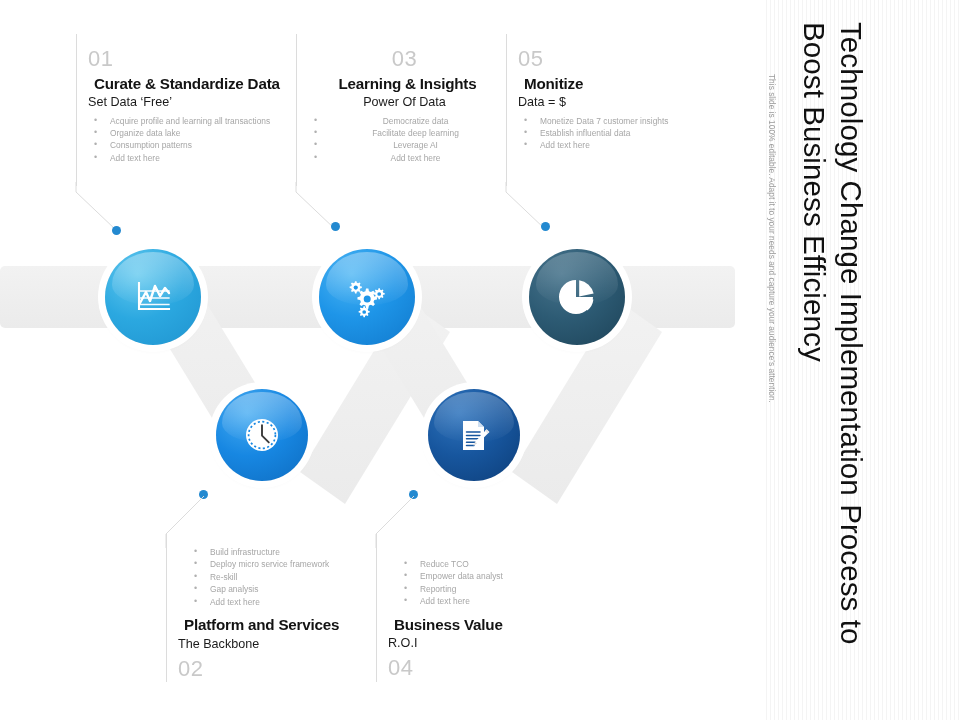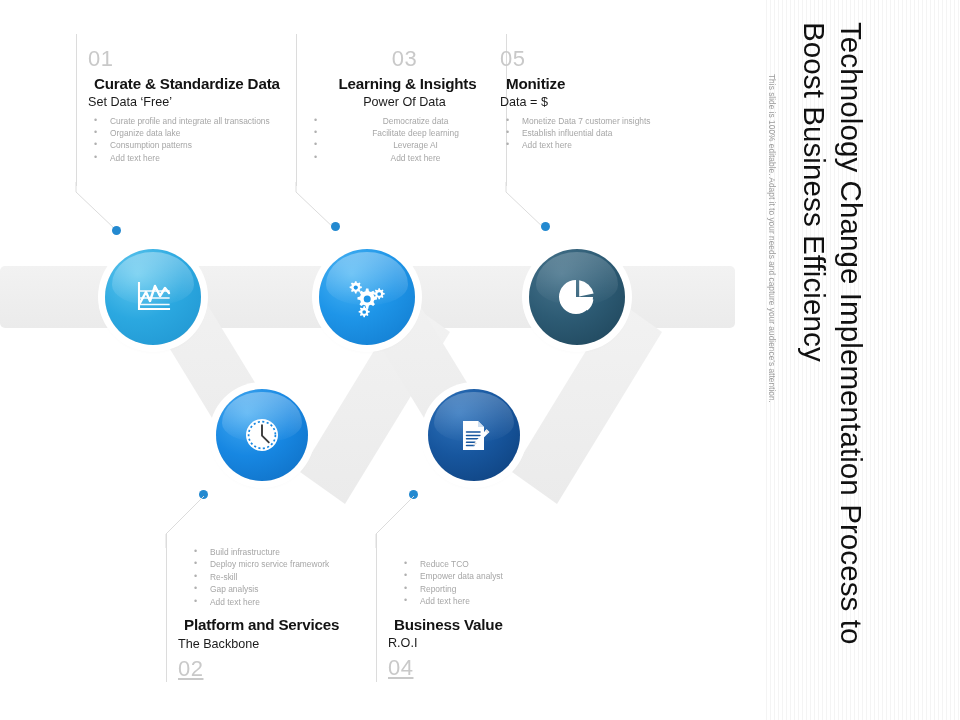--- a/index.html
+++ b/index.html
@@ -55,21 +55,21 @@
   }
   ul.bl li:before{
     content:"\2022";position:absolute;left:6px;top:-1px;color:#b0b0b0;font-size:9px;
   }
   ul.bl li.wrap{padding-left:0;}
   ul.bl li.wrap:before{left:6px;}
   ul.bl li.wrap span.bt{display:inline-block;padding-left:22px;}
 
   
   .card.bottom .ttl{margin-top:8px;}
-  .card.bottom .num{margin-top:4px;text-decoration:underline;}
+  .card.bottom .num{margin-top:4px;}
 
   
   .cardline{position:absolute;background:#dcdcdc;width:1px;}
   .dot{position:absolute;width:9px;height:9px;border-radius:50%;background:#2389d0;}
 
   
   .circ{
     position:absolute;border-radius:50%;
     box-shadow:0 0 0 7px #ffffff, 0 2px 7px rgba(0,0,0,.20);
     display:flex;align-items:center;justify-content:center;
@@ -110,21 +110,21 @@
   <svg style="position:absolute;left:70px;top:182px;" width="80" height="62">
     <polyline points="6,0 6,10 46,48" fill="none" stroke="#dcdcdc" stroke-width="1"></polyline>
   </svg>
   <div class="dot" style="left:112px;top:226px;"></div>
   <div class="card" style="left:76px;top:34px;width:215px;">
     <div class="inner">
       <div class="num">01</div>
       <div class="ttl">Curate &amp; Standardize Data</div>
       <div class="sub">Set Data ‘Free’</div>
       <ul class="bl">
-        <li class="wrap"><span class="bt">Curate profile and integrate all transactions</span></li>
+        <li class="wrap"><span class="bt">Acquire profile and learning all transactions</span></li>
         <li>Organize data lake</li>
         <li>Consumption patterns</li>
         <li>Add text here</li>
       </ul>
     </div>
   </div>
 
   <div class="cardline" style="left:296px;top:34px;height:152px;"></div>
   <svg style="position:absolute;left:290px;top:182px;" width="80" height="62">
     <polyline points="6,0 6,10 46,48" fill="none" stroke="#dcdcdc" stroke-width="1"></polyline>
@@ -142,21 +142,21 @@
         <li>Add text here</li>
       </ul>
     </div>
   </div>
 
   <div class="cardline" style="left:506px;top:34px;height:152px;"></div>
   <svg style="position:absolute;left:500px;top:182px;" width="80" height="62">
     <polyline points="6,0 6,10 46,48" fill="none" stroke="#dcdcdc" stroke-width="1"></polyline>
   </svg>
   <div class="dot" style="left:541px;top:222px;"></div>
-  <div class="card" style="left:488px;top:34px;width:230px;">
+  <div class="card" style="left:506px;top:34px;width:230px;">
     <div class="inner">
       <div class="num">05</div>
       <div class="ttl">Monitize</div>
       <div class="sub">Data = $</div>
       <ul class="bl">
         <li>Monetize Data 7 customer insights</li>
         <li>Establish influential data</li>
         <li>Add text here</li>
       </ul>
     </div>

